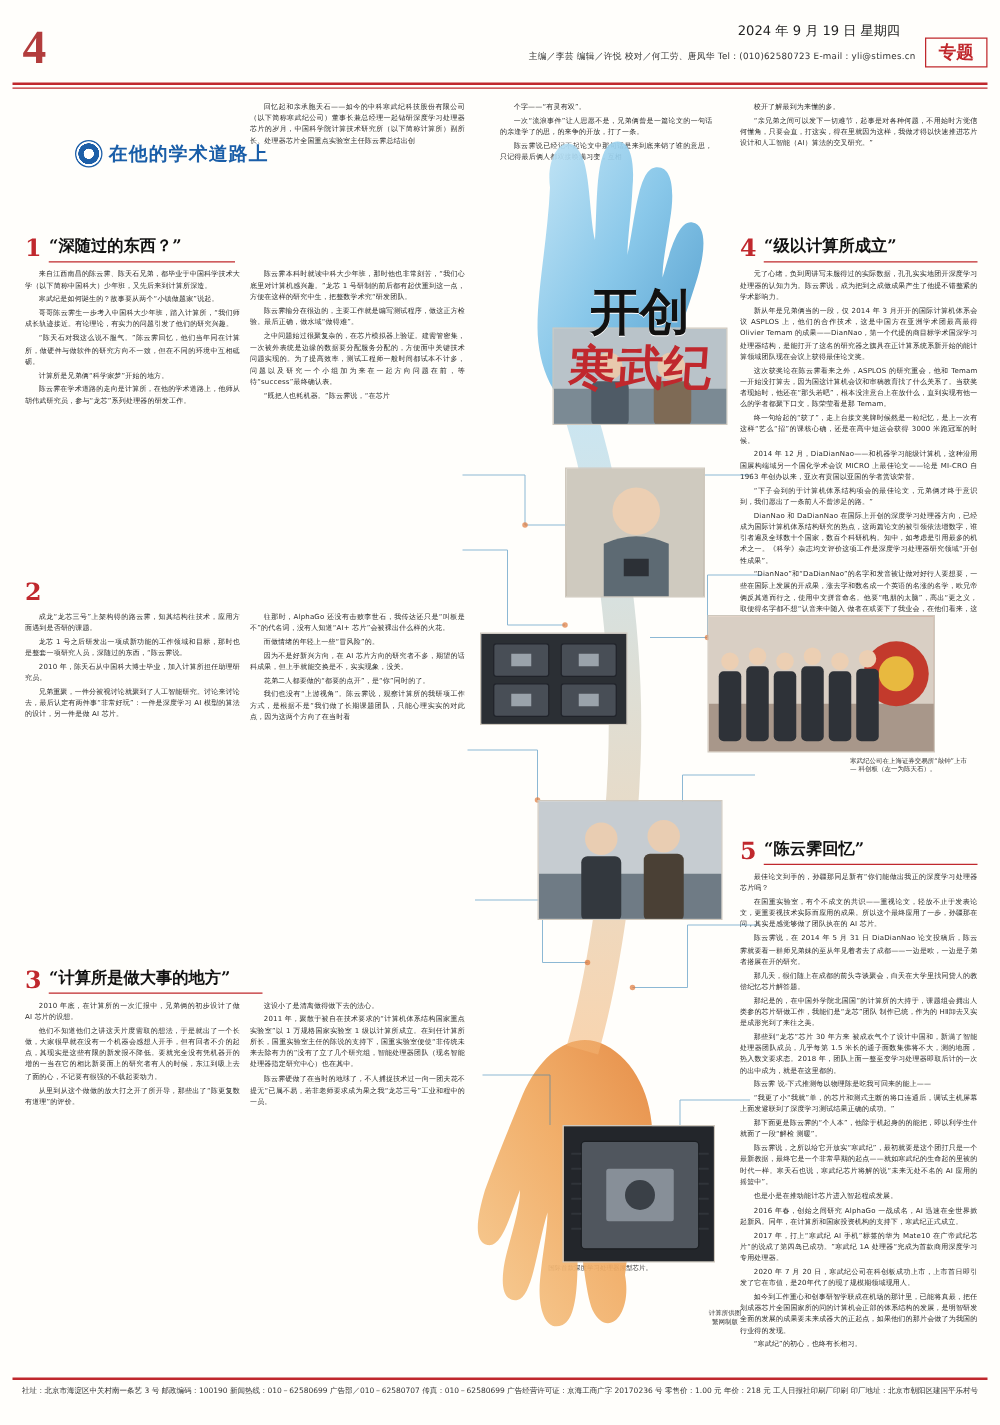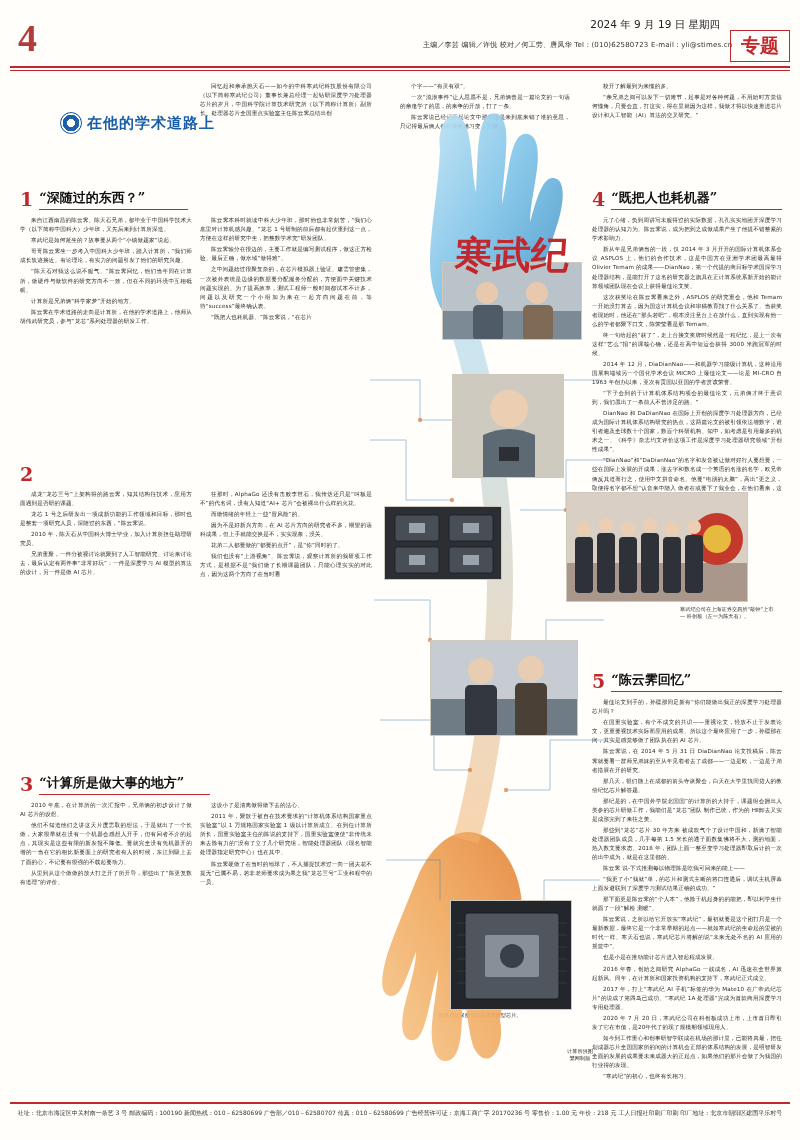--- a/index.html
+++ b/index.html
@@ -29,21 +29,21 @@
     position:absolute; right:80px; top:18px;
     font-size:10.5px; color:#222;
   }
   .mh-credits {
     position:absolute; left:404px; top:40px;
     font-size:7px; color:#333; letter-spacing:0.2px;margin-left:19px;
   }
   .mh-section {
     position:absolute; right:10px; top:30px;
     border:1.6px solid #c0282d; color:#c0282d;
-    font-size:19px; font-weight:bold; padding:2px 10px;
+    font-size:14px; font-weight:bold; padding:2px 10px;
     font-family:"DejaVu Serif", serif;
   }
   .mh-rule-red { position:absolute; left:10px; top:66px; width:780px; height:2.4px; background:#c0282d; }
   .mh-rule-thin { position:absolute; left:10px; top:70px; width:780px; height:0.7px; background:#c0282d; }
 
   .series-badge {
     position:absolute; left:60px; top:112px;
     display:flex; align-items:center; gap:5px;
   }
   .series-badge .emblem {
@@ -188,20 +188,21 @@
       <circle cx="196" cy="348" r="2.2"></circle>
         <circle cx="206" cy="430" r="2.2"></circle>
       <circle cx="70" cy="560" r="2.2"></circle>
         <circle cx="186" cy="590" r="2.2"></circle>
       <circle cx="110" cy="690" r="2.2"></circle>
         <circle cx="146" cy="710" r="2.2"></circle>
     </g>
   </svg>
 
   <div class="big-title">
+    <div class="kai">开创</div>
     <div class="cal">寒武纪</div>
   </div>
 
   <div style="position:absolute;left:200px;top:82px;width:172px;">
     <div class="bodytext">
       <p>回忆起和亲承胞天石——如今的中科寒武纪科技股份有限公司（以下简称寒武纪公司）董事长兼总经理一起钻研深度学习处理器芯片的岁月，中国科学院计算技术研究所（以下简称计算所）副所长、处理器芯片全国重点实验室主任陈云霁总结出创</p>
     </div>
   </div>
   <div style="position:absolute;left:400px;top:82px;width:170px;">
     <div class="bodytext">
@@ -267,21 +268,21 @@
       <p>这设小了是清离做得做下去的法心。</p>
       <p>2011 年，聚散于被自在技术要求的“计算机体系结构国家重点实验室”以 1 万规格国家实验室 1 级以计算所成立。在到任计算所所长，国重实验室主任的陈说的支持下，国重实验室便使“非传统未来去除有力的”没有了立了几个研究组，智能处理器团队（现名智能处理器指定研究中心）也在其中。</p>
       <p>陈云霁硬做了在当时的地球了，不人捕捉技术过一向一团夫花不提无“已属不易，若非老师要求成为果之我“龙芯三号”工业和程中的一员。</p>
       <p></p>
     </div>
   </div>
 
   <div style="position:absolute;left:592px;top:180px;width:190px;">
     <div class="subhead">
       <span class="num">4</span>
-      <span class="txt">“既把人也耗机器”</span>
+      <span class="txt">“级以计算所成立”</span>
     </div>
     <div class="bodytext" style="height:410px;">
       <p>元了心绪，负到周讲写未服得过的实际数据，孔孔实实地团开深度学习处理器的认知力为。陈云霁说，成为把到之成做成果产生了他提不错整紧的学术影响力。</p>
       <p>新从年是兄弟俩当的一段，仅 2014 年 3 月开开的国际计算机体系会议 ASPLOS 上，他们的合作技术，这是中国方在亚洲学术团最高最得 Olivier Temam 的成果——DianNao，第一个代提的商目标学术国深学习处理器结构，是能打开了这名的研究器之旗具在正计算系统系新开始的能计算领域团队现在会议上获得最佳论文奖。</p>
       <p>这次获奖论在陈云霁看来之外，ASPLOS 的研究重会，他和 Temam 一开始没打算去，因为国这计算机会议和审稿教育找了什么关系了。当获奖者现始时，他还在“那头若吧”，根本没注意台上在放什么，直到实现有他一么的学者都聚下口文，陈荣莹看是那 Temam。</p>
       <p>终一句给起的“获了”，走上台接文奖牌时候然是一粒纪忆，是上一次有这样“艺么“招”的课核心确，还是在高中短运会获得 3000 米跑冠军的时候。</p>
       <p>2014 年 12 月，DiaDianNao——和机器学习能级计算机，这种沿用国展构端域另一个国化学术会议 MICRO 上最佳论文——论是 MI-CRO 自 1963 年创办以来，亚次有贡国以亚国的学者赏该荣誉。</p>
       <p>“下子会到的于计算机体系结构项会的最佳论文，元弟俩才终于意识到，我们愿出了一条前人不曾涉足的路。”</p>
       <p>DianNao 和 DaDianNao 在国际上开创的深度学习处理器方向，已经成为国际计算机体系结构研究的热点，这两篇论文的被引领依法增数字，谁引者遍及全球数十个国家，数百个科研机构。知中，如考虑是引用最多的机术之一。《科学》杂志均文评价这项工作是深度学习处理器研究领域“开创性成果”。</p>
       <p>“DianNao”和“DaDianNao”的名字和发音被让做对好行人要想要，一些在国际上发展的开成果，涨去字和数名成一个英语的名涨的名学，欧兄帝俩反其道而行之，使用中文拼音命名。他要“电朋的太脑”，高出“更之义，取便得名字都不想“认音来中随入 做者在或要下了我业会，在他们看来，这两个名字跟随的是，“因为会的没有中文发音的芯片”。</p>

